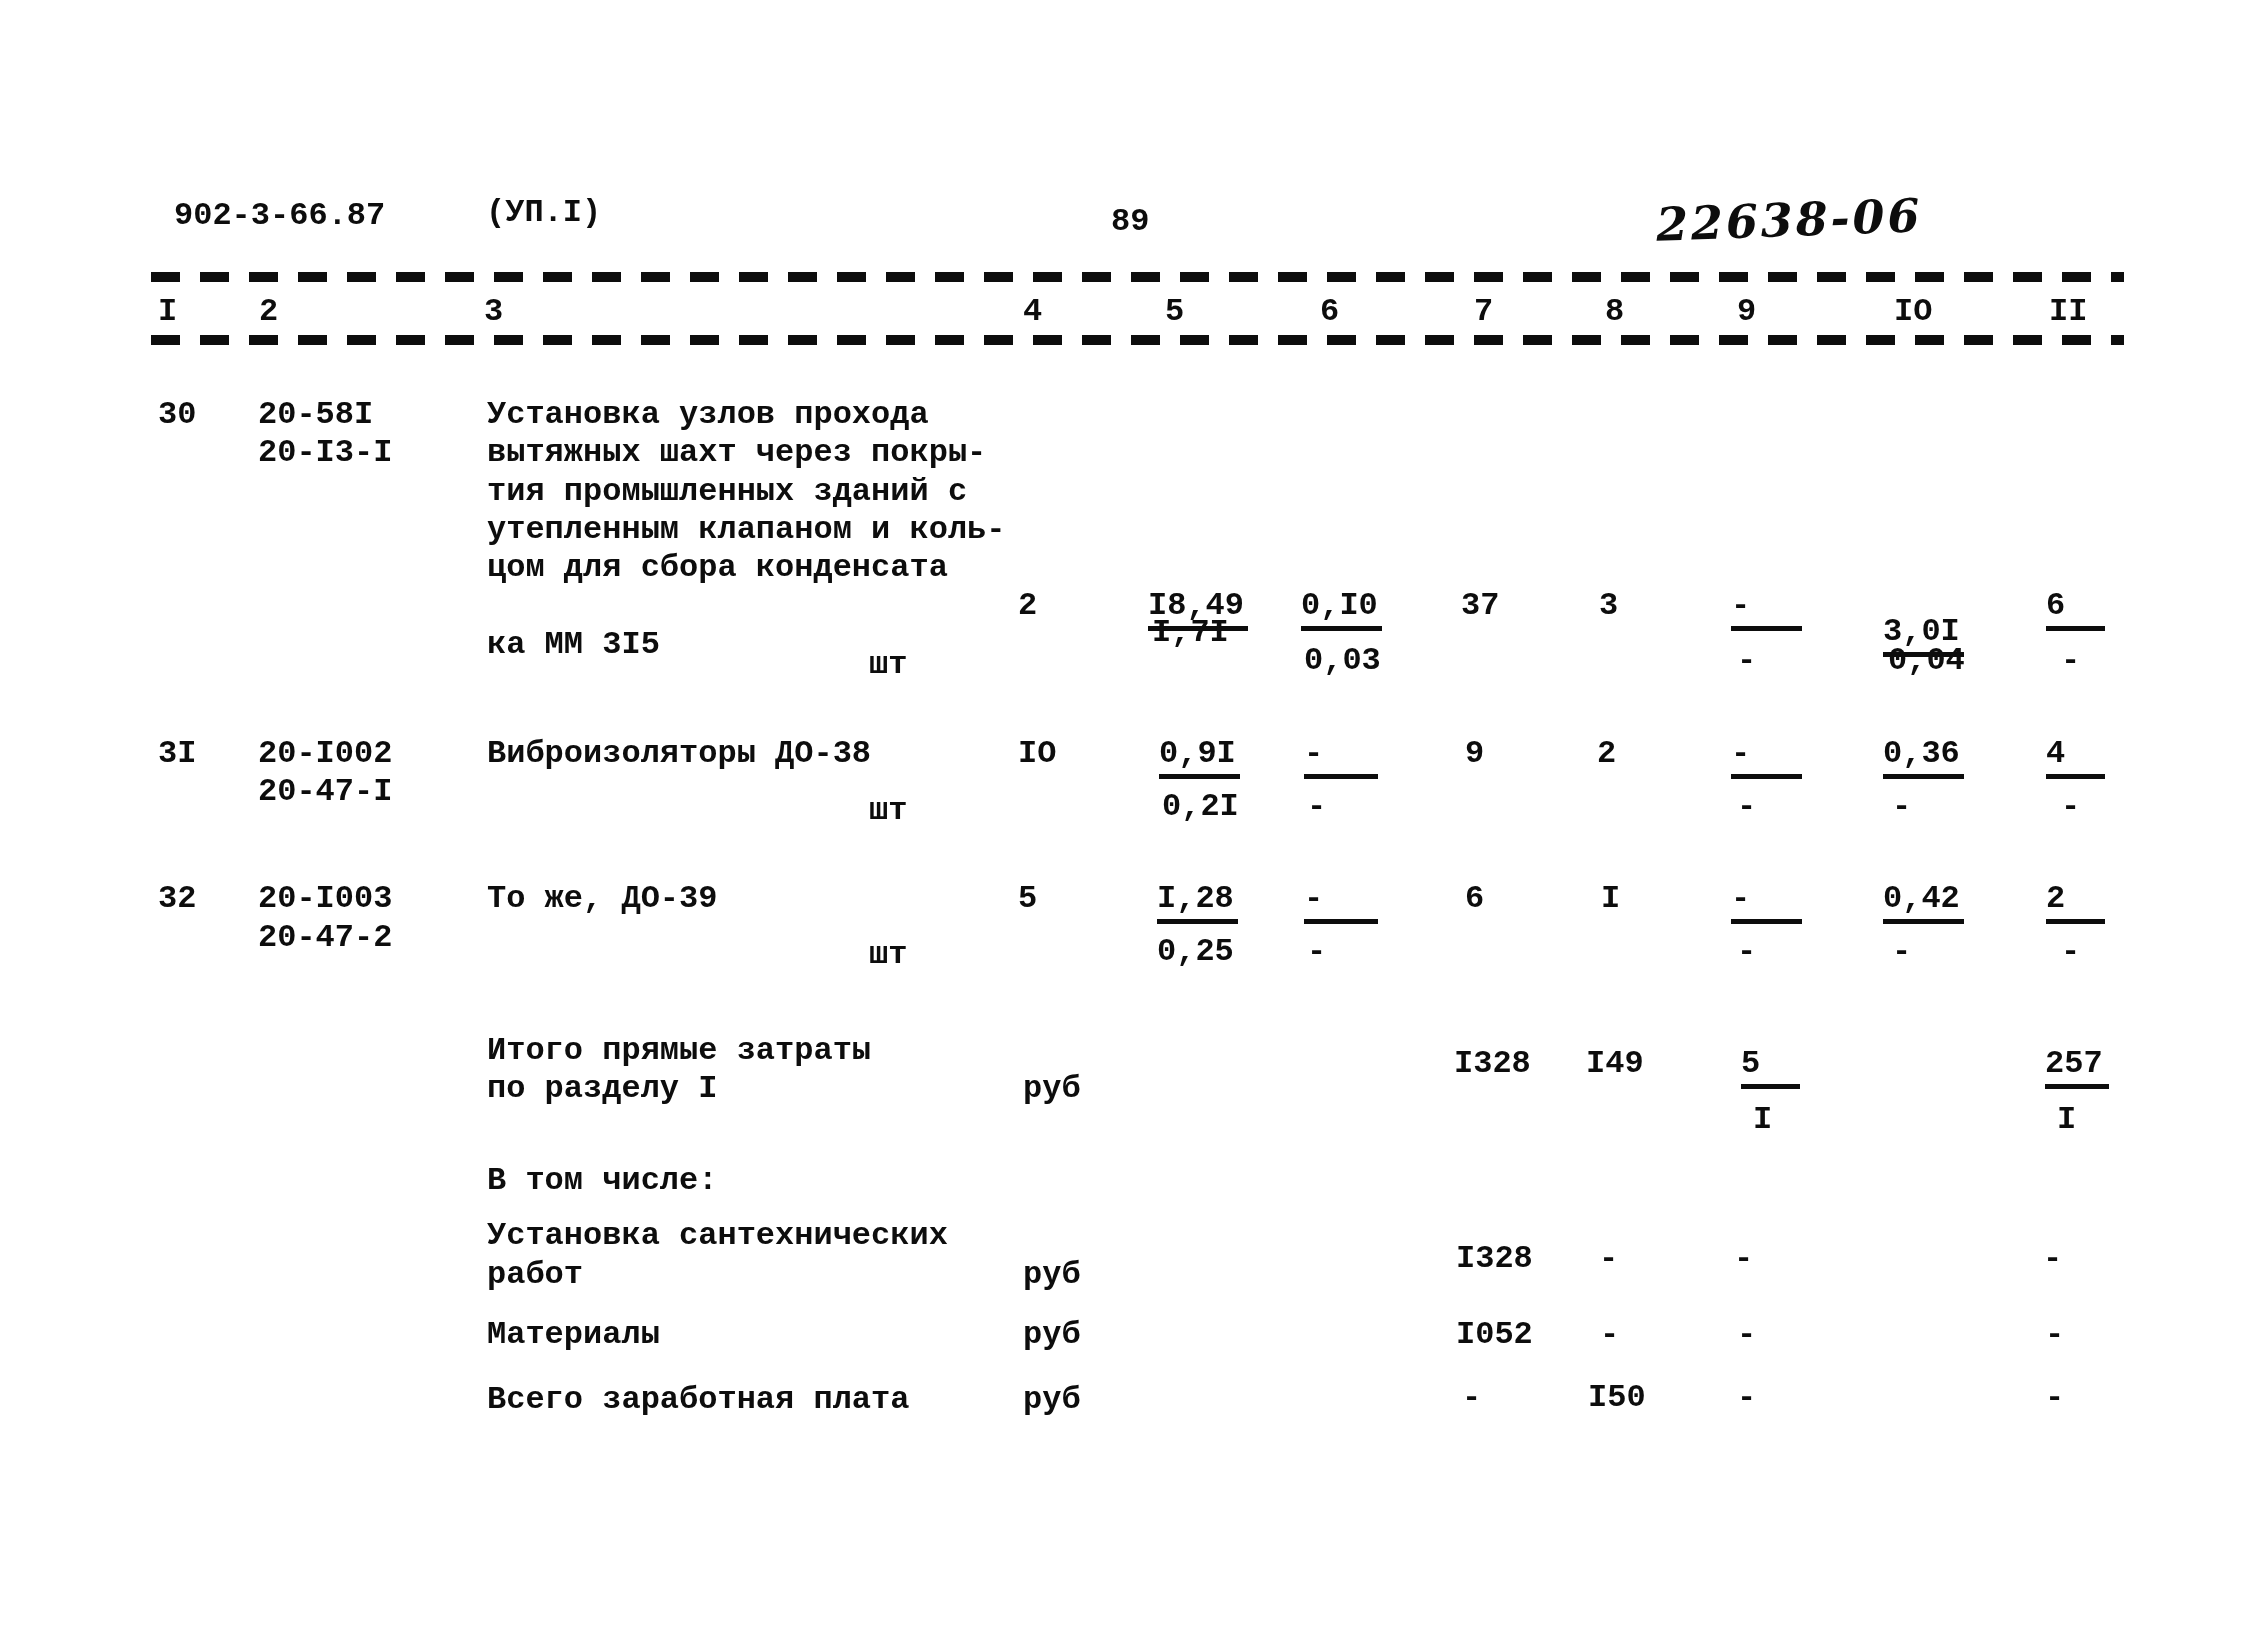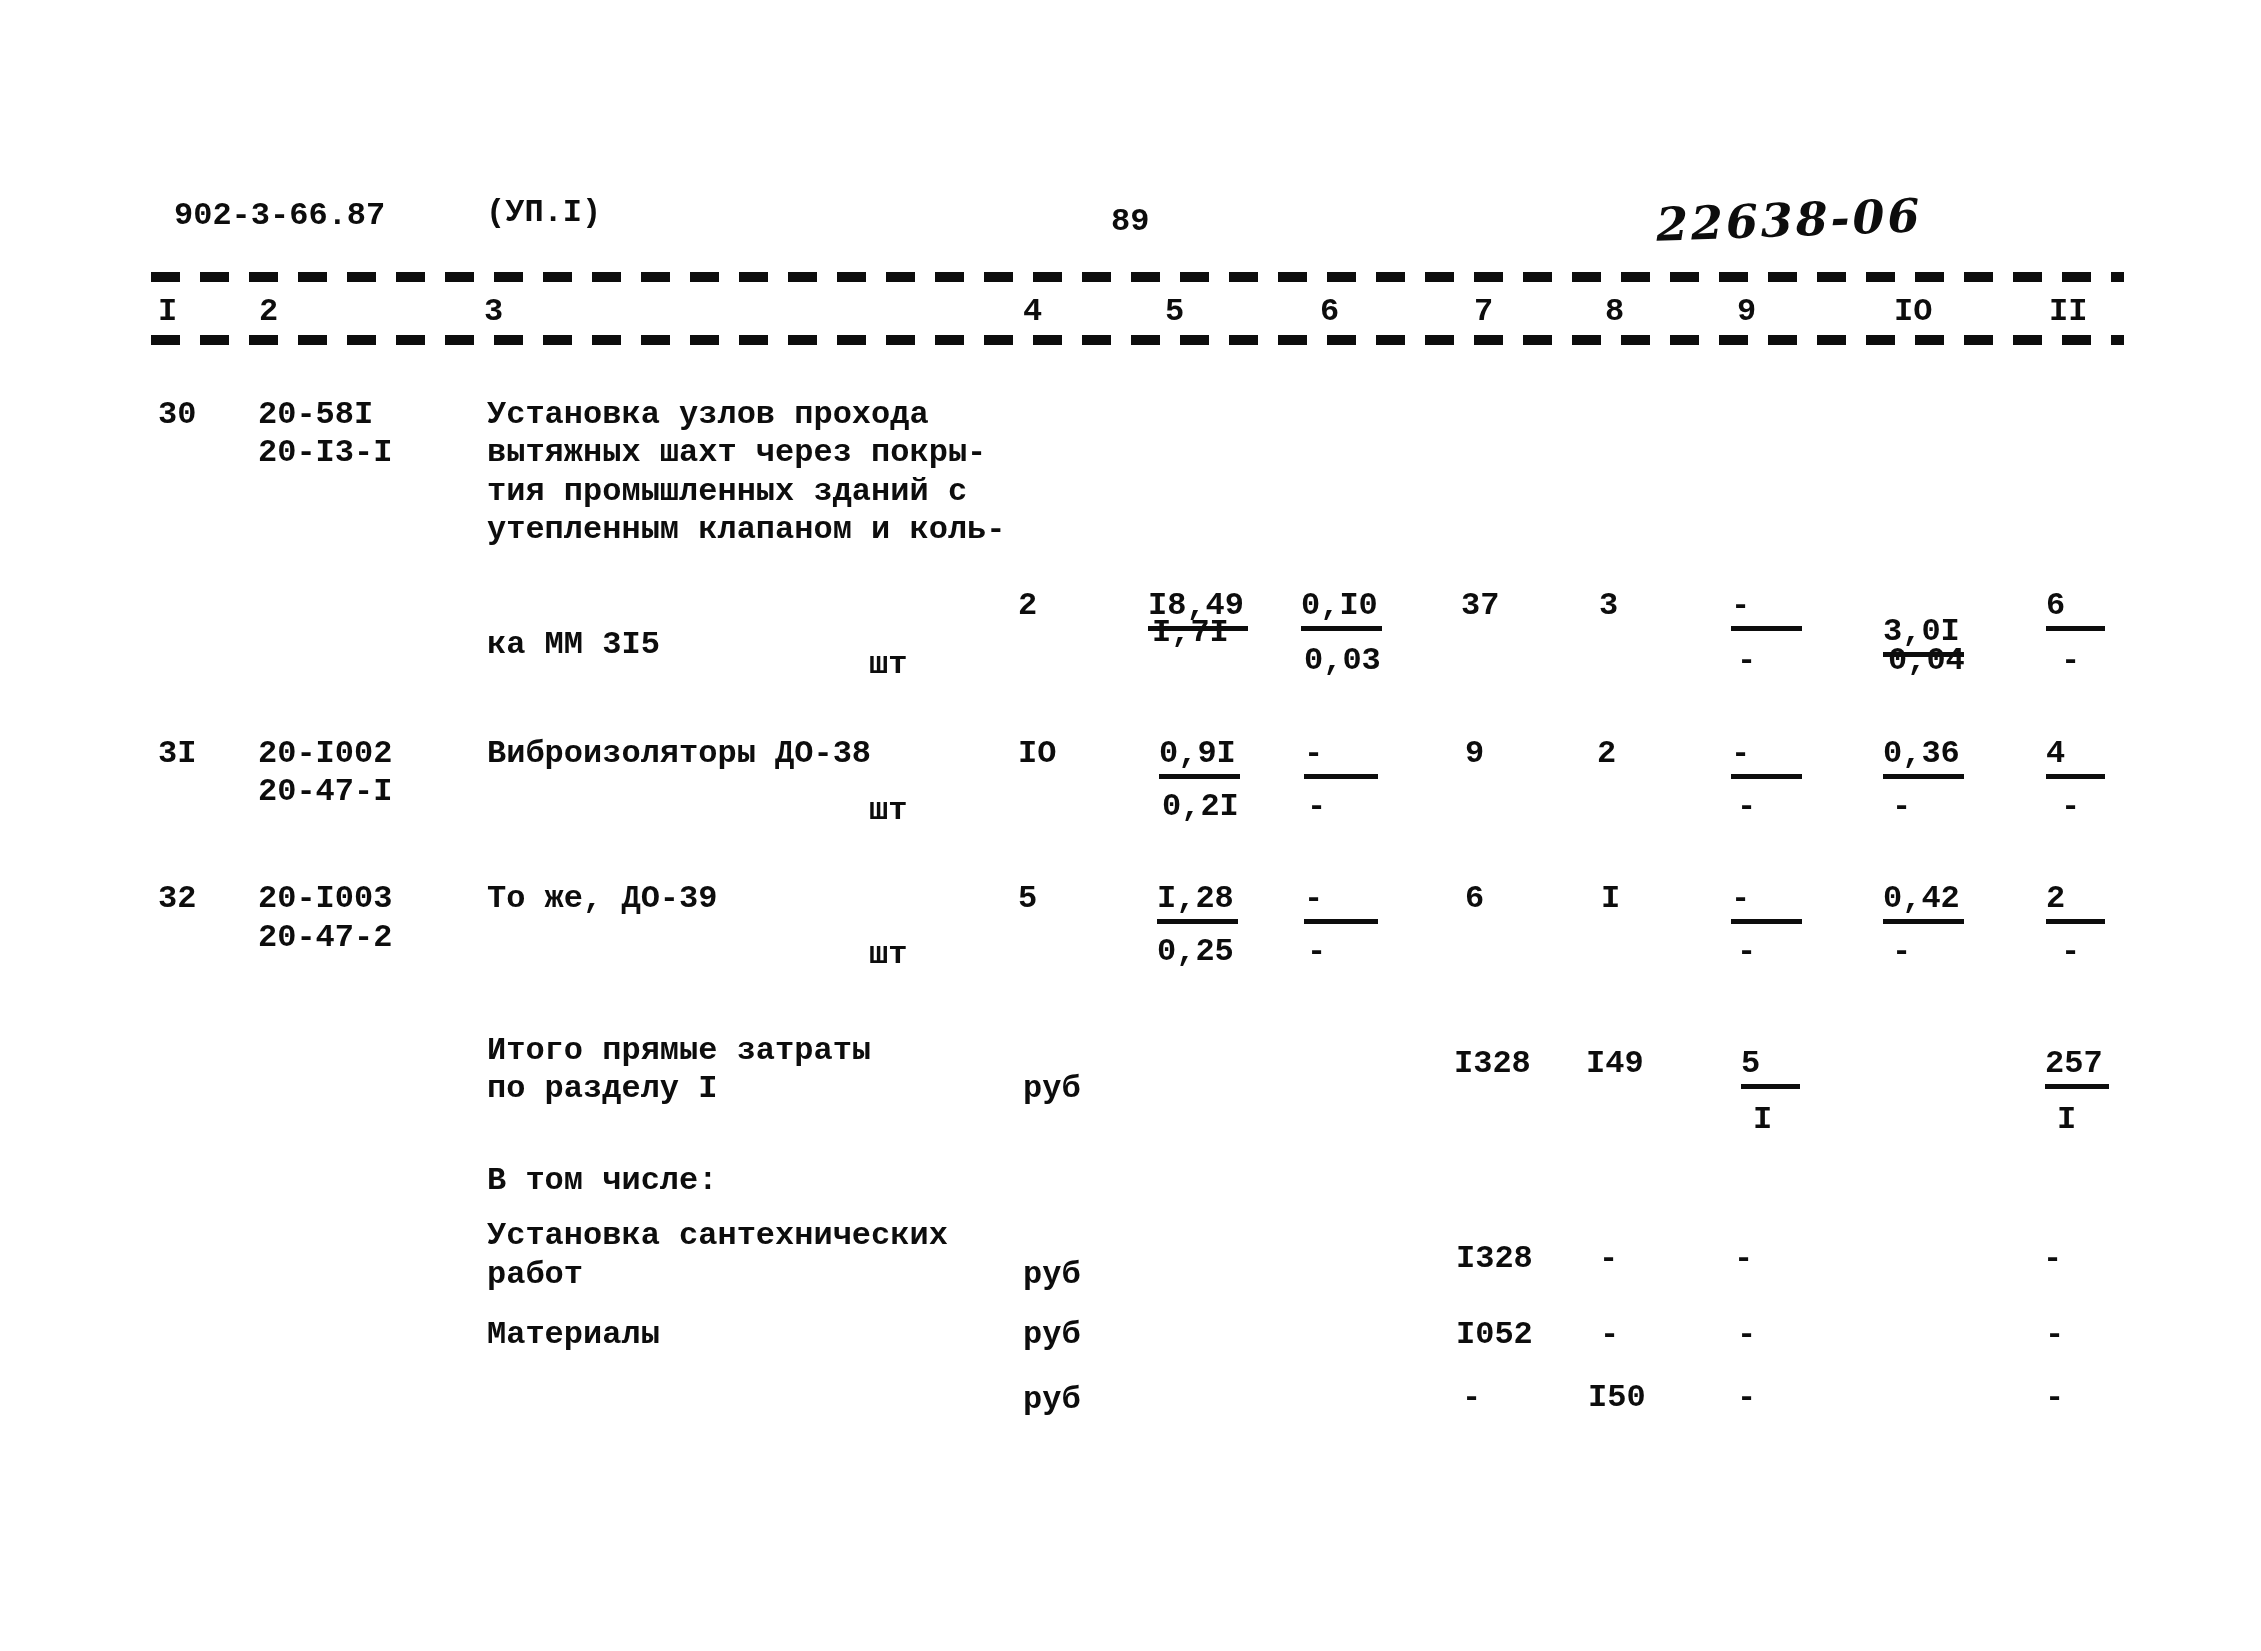--- a/index.html
+++ b/index.html
@@ -59,20 +59,21 @@
   <span class="t" style="left:1894px;top:293px">IO</span>
   <span class="t" style="left:2049px;top:293px">II</span>
 
   <span class="t" style="left:158px;top:396px">30</span>
   <span class="t" style="left:258px;top:396px">20-58I</span>
   <span class="t" style="left:258px;top:434px">20-I3-I</span>
   <span class="t" style="left:487px;top:396px">Установка узлов прохода</span>
   <span class="t" style="left:487px;top:434px">вытяжных шахт через покры-</span>
   <span class="t" style="left:487px;top:511px">утепленным клапаном и коль-</span>
   <span class="t" style="left:487px;top:473px">тия промышленных зданий с</span>
+  <span class="t" style="left:487px;top:549px">цом для сбора конденсата</span>
   <span class="t" style="left:487px;top:626px">ка ММ 3I5</span>
   <span class="t" style="left:1018px;top:587px">2</span>
   <span class="t" style="left:869px;top:646px">шт</span>
   <span class="t u pr6" style="left:1148px;top:587px">I8,49</span>
   <span class="t" style="left:1152px;top:614px">I,7I</span>
   <span class="t u pr6" style="left:1301px;top:587px">0,I0</span>
   <span class="t" style="left:1304px;top:642px">0,03</span>
   <span class="t" style="left:1461px;top:587px">37</span>
   <span class="t" style="left:1599px;top:587px">3</span>
   <span class="t u pr70" style="left:1731px;top:587px">-</span>
@@ -140,20 +141,21 @@
   <span class="t" style="left:1734px;top:1240px">-</span>
   <span class="t" style="left:2043px;top:1240px">-</span>
 
   <span class="t" style="left:487px;top:1316px">Материалы</span>
   <span class="t" style="left:1023px;top:1316px">руб</span>
   <span class="t" style="left:1456px;top:1316px">I052</span>
   <span class="t" style="left:1600px;top:1316px">-</span>
   <span class="t" style="left:1737px;top:1316px">-</span>
   <span class="t" style="left:2045px;top:1316px">-</span>
 
+  <span class="t" style="left:487px;top:1381px">Всего заработная плата</span>
   <span class="t" style="left:1023px;top:1381px">руб</span>
   <span class="t" style="left:1462px;top:1379px">-</span>
   <span class="t" style="left:1588px;top:1379px">I50</span>
   <span class="t" style="left:1737px;top:1379px">-</span>
   <span class="t" style="left:2045px;top:1379px">-</span>
 
 </div>
 
 
 </body></html>

